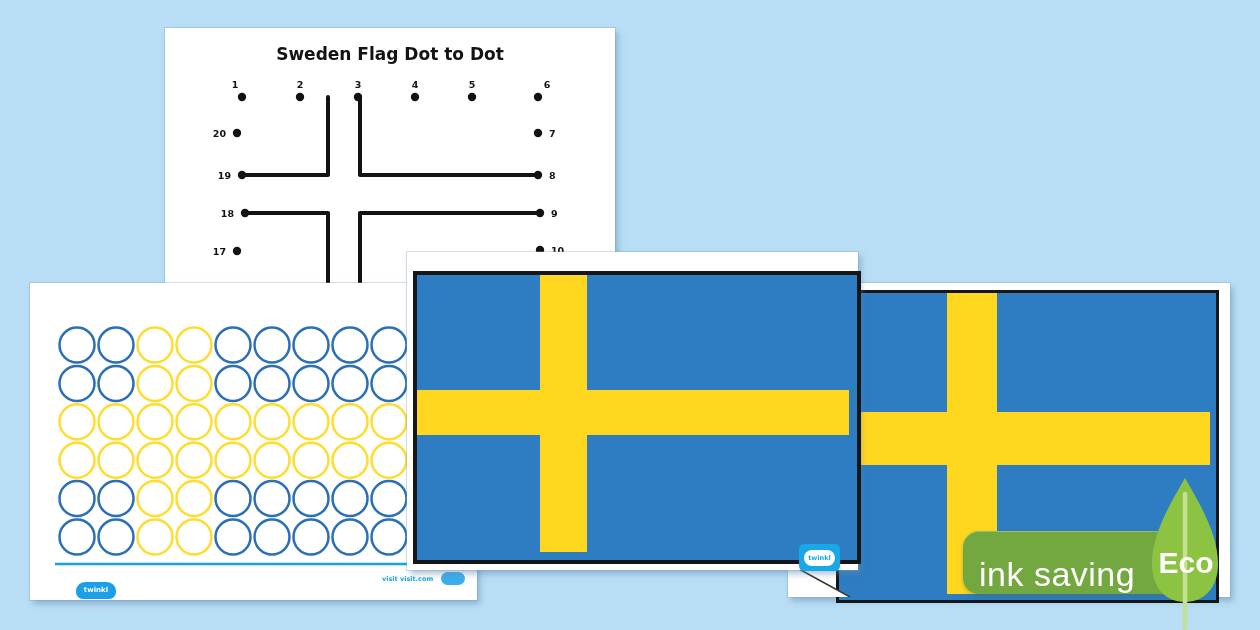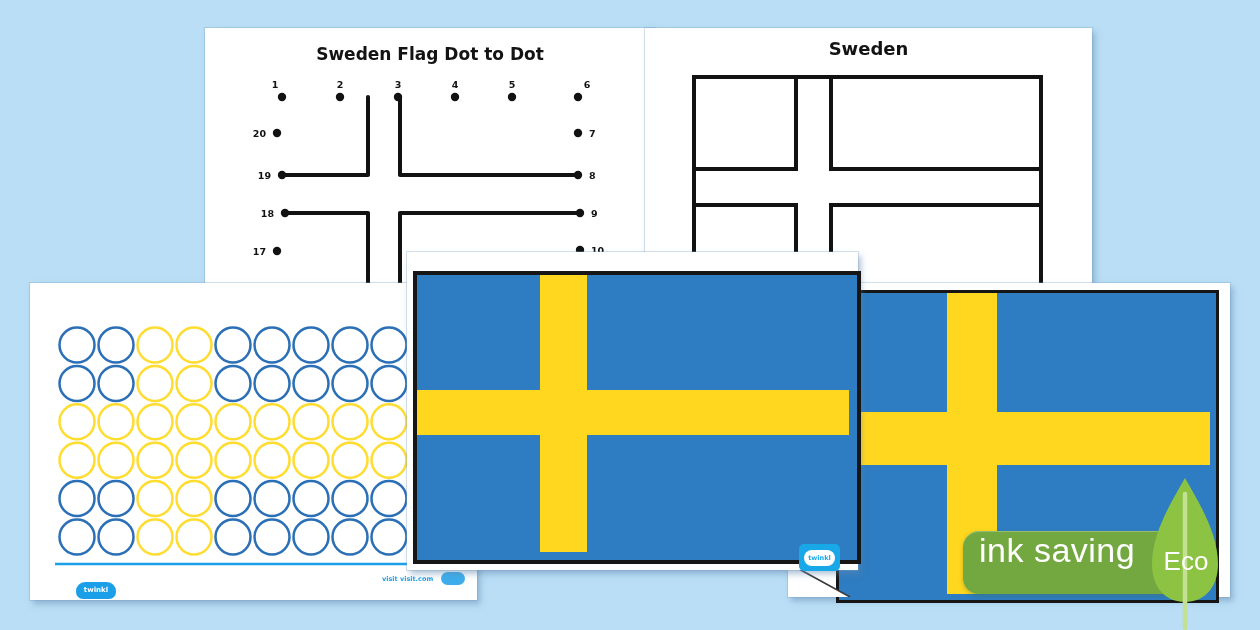--- a/index.html
+++ b/index.html
@@ -3,21 +3,21 @@
 <meta charset="utf-8">
 <style>
   html,body{margin:0;padding:0;}
   .canvas{position:relative;width:1260px;height:630px;background:#b9def5;overflow:hidden;
           font-family:"DejaVu Sans",sans-serif;}
   .page{position:absolute;background:#ffffff;
         box-shadow:0 0 0 1px rgba(120,160,195,.30), 3px 4px 6px rgba(95,135,175,.50);}
   .title{position:absolute;left:0;right:0;text-align:center;font-weight:bold;color:#131313;}
 
   
-  #page-dd{left:165px;top:28px;width:450px;height:258px;z-index:1;margin-left:40px;}
+  #page-dd{left:165px;top:28px;width:450px;height:258px;z-index:1;}
   #page-dd .title{top:16px;font-size:17px;}
   #dd-svg{position:absolute;left:0;top:0;}
 
   
   #page-ol{left:645px;top:28px;width:447px;height:255px;z-index:1;}
   #page-ol .title{top:10px;font-size:18px;}
   .ol-quad{position:absolute;border:4px solid #121212;box-sizing:border-box;}
   .q-tl{left:47px;top:47px;width:106px;height:96px;}
   .q-tr{left:184px;top:47px;width:214px;height:96px;}
   .q-bl{left:47px;top:175px;width:106px;height:120px;}
@@ -54,27 +54,27 @@
 
   
   #page-rf{left:788px;top:283px;width:442px;height:314px;z-index:3;}
   #rf-flag{left:48px;top:7px;width:377px;height:307px;border-width:3px;}
   #rf-v{left:108px;top:0;width:50px;height:301px;}
   #rf-h{left:0;top:119px;width:371px;height:53px;}
   #rf-fold{position:absolute;left:0;top:278px;z-index:5;}
 
   
   .badge{position:absolute;left:963px;top:531px;width:234px;height:63px;background:#72a83f;
-         border-radius:16px;z-index:6;display:flex;align-items:flex-start;
+         border-radius:16px;z-index:6;display:flex;align-items:flex-end;
          box-shadow:inset 0 1px 0 rgba(255,255,255,.25), 0 2px 4px rgba(70,110,50,.35);}
   .badge span{margin-left:16px;font-family:"Liberation Sans",sans-serif;font-size:34px;
               color:#ffffff;letter-spacing:.5px;}
   .leaf{position:absolute;left:1128px;top:472px;z-index:7;}
   .eco{position:absolute;left:1148px;top:546px;width:76px;text-align:center;z-index:8;
-       font-family:"Liberation Sans",sans-serif;font-size:26px;font-weight:normal;color:#ffffff;}
+       font-family:"Liberation Sans",sans-serif;font-size:30px;font-weight:bold;color:#ffffff;}
 </style>
 </head>
 <body>
 
 <div class="canvas">
 
   <div class="page" id="page-dd">
     <div class="title">Sweden Flag Dot to Dot</div>
     <svg id="dd-svg" width="450" height="258">
         <line x1="163" y1="69" x2="163" y2="146" stroke="#121212" stroke-width="4" stroke-linecap="round"></line>
@@ -109,30 +109,20 @@
         <text x="61" y="227" text-anchor="end" font-size="9.5" font-weight="bold" fill="#121212" font-family="&quot;DejaVu Sans&quot;,sans-serif">17</text>
         <circle cx="80" cy="185" r="4.2" fill="#121212"></circle>
         <text x="69" y="189" text-anchor="end" font-size="9.5" font-weight="bold" fill="#121212" font-family="&quot;DejaVu Sans&quot;,sans-serif">18</text>
         <circle cx="77" cy="147" r="4.2" fill="#121212"></circle>
         <text x="66" y="151" text-anchor="end" font-size="9.5" font-weight="bold" fill="#121212" font-family="&quot;DejaVu Sans&quot;,sans-serif">19</text>
         <circle cx="72" cy="105" r="4.2" fill="#121212"></circle>
         <text x="61" y="109" text-anchor="end" font-size="9.5" font-weight="bold" fill="#121212" font-family="&quot;DejaVu Sans&quot;,sans-serif">20</text>
       </svg>
   </div>
 
-  <div class="page" id="page-ol">
-    <div class="title">Sweden</div>
-    <div class="ol-quad q-tl"></div>
-    <div class="ol-quad q-tr"></div>
-    <div class="ol-quad q-bl"></div>
-    <div class="ol-quad q-br"></div>
-    <div class="ol-strip s-left"></div>
-    <div class="ol-strip s-right"></div>
-    <div class="ol-strip s-top"></div>
-  </div>
 
   <div class="page" id="page-ca">
     <svg id="ca-svg" width="447" height="317">
       <line x1="25" y1="281" x2="414" y2="281" stroke="#1b9fe8" stroke-width="2.5"></line>
     <circle cx="47" cy="62" r="17.5" fill="none" stroke="#2b6fb7" stroke-width="2.5"></circle>
         <circle cx="86" cy="62" r="17.5" fill="none" stroke="#2b6fb7" stroke-width="2.5"></circle>
         <circle cx="125" cy="62" r="17.5" fill="none" stroke="#ffdd30" stroke-width="2.5"></circle>
         <circle cx="164" cy="62" r="17.5" fill="none" stroke="#ffdd30" stroke-width="2.5"></circle>
         <circle cx="203" cy="62" r="17.5" fill="none" stroke="#2b6fb7" stroke-width="2.5"></circle>
         <circle cx="242" cy="62" r="17.5" fill="none" stroke="#2b6fb7" stroke-width="2.5"></circle>

